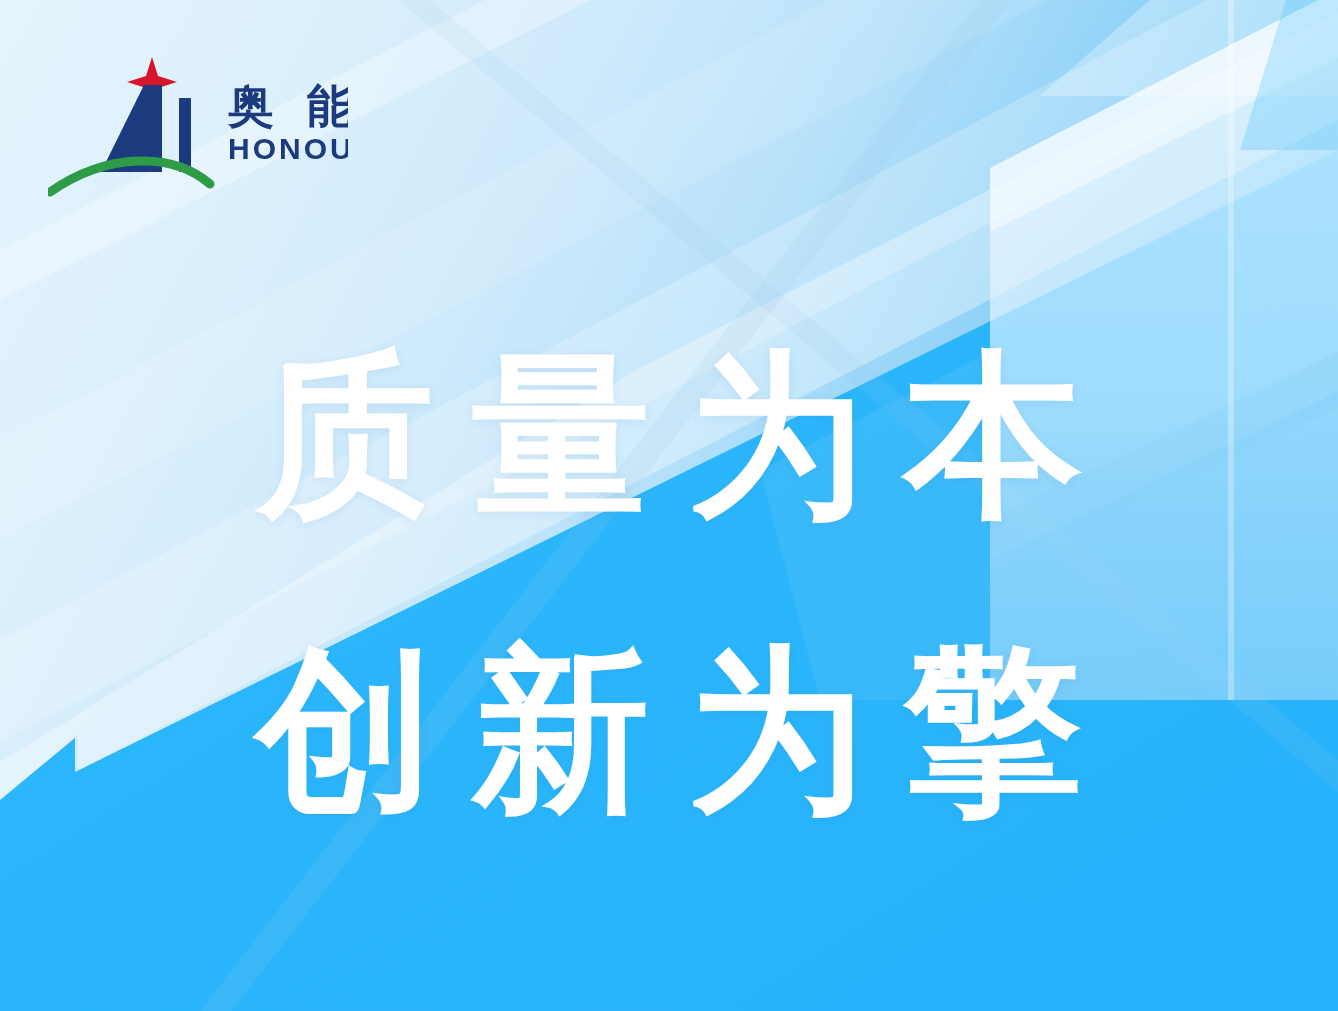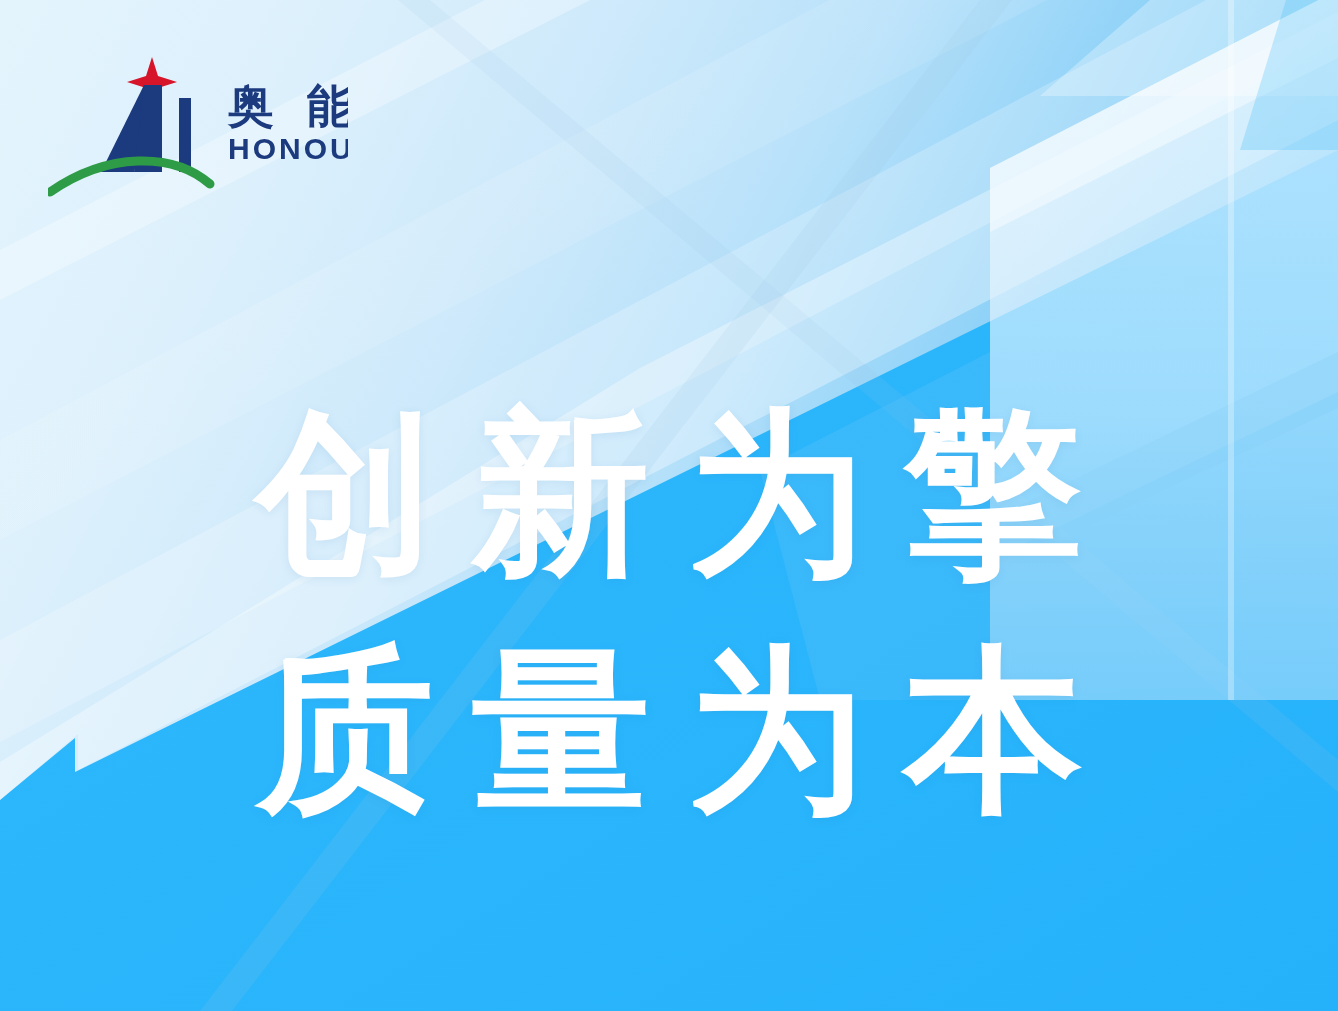--- a/index.html
+++ b/index.html
@@ -144,17 +144,17 @@
 
       <path d="M2 140 C 60 100, 125 100, 162 132" fill="none" stroke="#2E9B46" stroke-width="9" stroke-linecap="round"></path>
 
       <text x="180" y="70" font-family="'Liberation Sans','DejaVu Sans',sans-serif" font-size="46" font-weight="700" fill="#1C3A7E" letter-spacing="10">奥 能</text>
 
       <text x="180" y="107" font-family="'Liberation Sans','DejaVu Sans',sans-serif" font-size="30" font-weight="700" fill="#1C3A7E" letter-spacing="3">HONOUR</text>
     </svg>
   </div>
 
   <div class="headline">
+    <span class="headline-line first">质量为本</span>
     <span class="headline-line second">创新为擎</span>
-    <span class="headline-line first">质量为本</span>
   </div>
 
 </div>
 
 </body></html>

